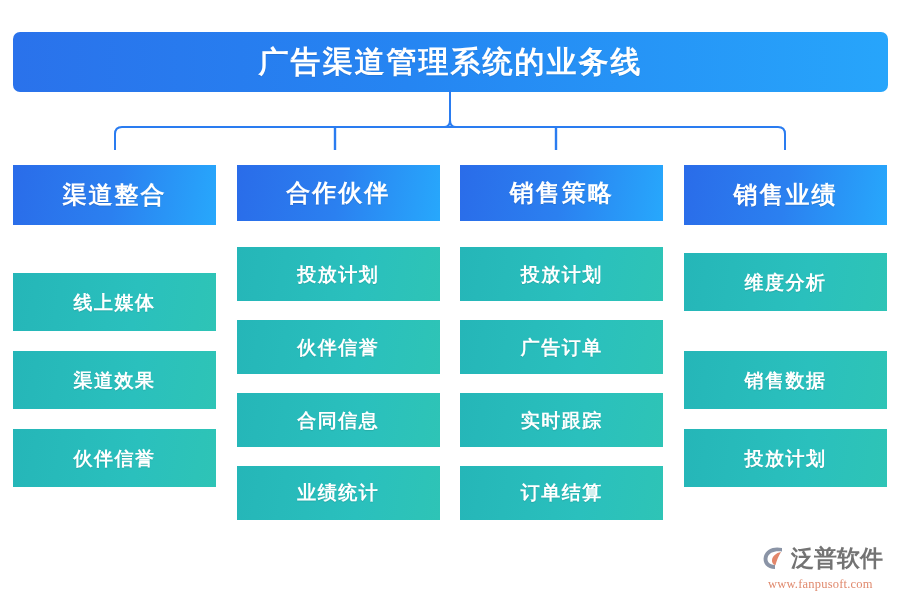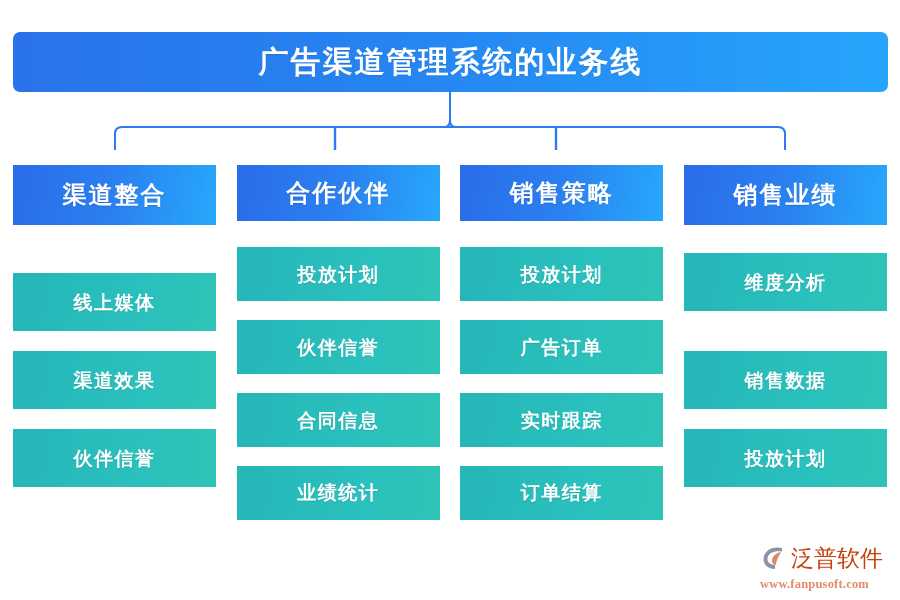--- a/index.html
+++ b/index.html
@@ -115,33 +115,33 @@
     align-items: center;
     height: 32px;
   }
   .logo-mark {
     width: 30px;
     height: 30px;
     margin-right: 3px;
     flex: 0 0 auto;
   }
   .logo-name {
-    color: #c2410c;
+    color: #737373;
     font-size: 23px;
-    font-weight: 400;
+    font-weight: 700;
     letter-spacing: 0px;
     line-height: 1;
   }
   .logo-url {
     color: #e08a6e;
     font-size: 12.5px;
-    font-weight: 700;
+    font-weight: 400;
     letter-spacing: 0.2px;
     margin-top: 3px;
-    margin-left: 2px;
+    margin-left: 10px;
     font-family: "Liberation Serif", serif;
   }
 </style>
 </head>
 <body>
 
 <div id="canvas">
 
   <div class="title-bar">
     <span class="title-text">广告渠道管理系统的业务线</span>

